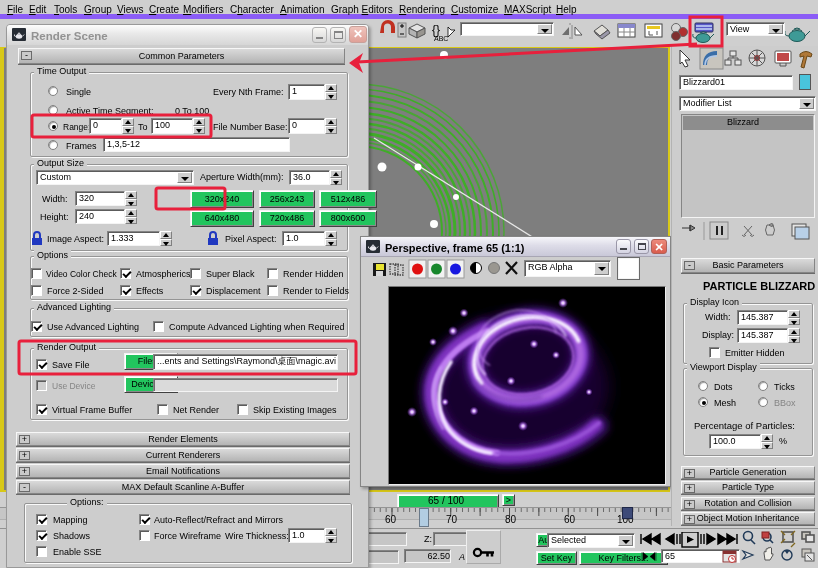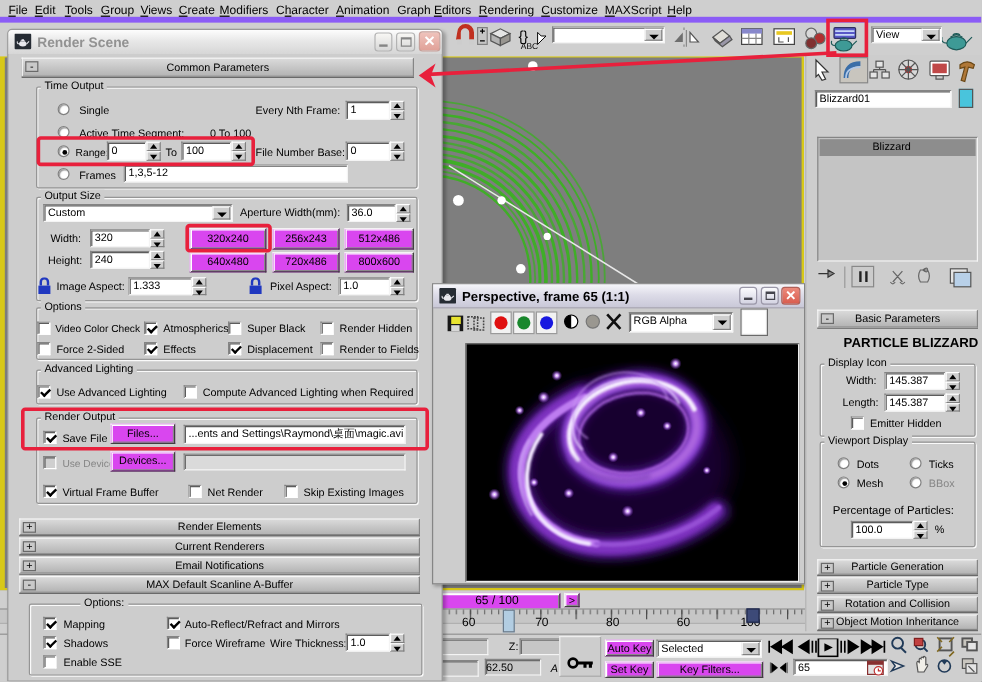--- a/index.html
+++ b/index.html
@@ -8,23 +8,23 @@
 #scr *{box-sizing:border-box;}
 #scr div,#scr span,#scr svg,#scr i{position:absolute;}
 .t{white-space:nowrap;line-height:12px;}
 
 .ef{background:#fff;border:1px solid #848484;border-right-color:#f4f4f4;border-bottom-color:#f4f4f4;
  box-shadow:inset 1px 1px 0 #5c5c5c;padding:1px 0 0 3px;font-size:9px;line-height:11px;}
 
 .gf{background:#c6c6c6;border:1px solid #848484;border-right-color:#f4f4f4;border-bottom-color:#f4f4f4;
  box-shadow:inset 1px 1px 0 #6c6c6c;}
 
-.bt{background:#d946ef;border:1px solid #404040;border-top-color:#f3f3f3;border-left-color:#f3f3f3;
+.bt{background:#22c55e;border:1px solid #404040;border-top-color:#f3f3f3;border-left-color:#f3f3f3;
  box-shadow:inset 1px 1px 0 #fff, inset -1px -1px 0 #8a8a8a;
- text-align:center;font-size:9px;white-space:nowrap;}
+ text-align:center;font-size:9px;white-space:nowrap;margin-left:32px;}
 
 .sp{width:12px;}
 .sp i{position:absolute;left:0;width:12px;height:50%;background:#cecece;border:1px solid #808080;
  border-top-color:#fff;border-left-color:#fff;}
 .sp i.u{top:0;} .sp i.d{bottom:0;height:50%;}
 .sp i:after{content:"";position:absolute;left:2px;border:3px solid transparent;}
 .sp i.u:after{top:1px;border-bottom:4px solid #000;border-top:none;}
 .sp i.d:after{top:2px;border-top:4px solid #000;border-bottom:none;}
 
 .cb{width:11px;height:11px;background:#fff;border:1px solid #848484;border-right-color:#fff;border-bottom-color:#fff;
@@ -166,20 +166,21 @@
   <circle cx="85" cy="12" r="8" fill="#d8d8d8" stroke="#555"></circle>
   <circle cx="85" cy="12" r="3" fill="#b03030"></circle>
   <path d="M85 4 v16 M77 12 h16 M79.5 6.5 l11 11 M90.5 6.5 l-11 11" stroke="#555" stroke-width="1"></path>
   <rect x="103" y="5" width="16" height="12" rx="1" fill="#fff" stroke="#555"></rect>
   <rect x="105" y="7" width="12" height="8" fill="#c04848"></rect>
   <path d="M108 17 v3 h6 v-3" stroke="#555" fill="none"></path>
   <path d="M128 8 q6 -5 12 0 l-1 3 -4 -1 -3 12 -3 -1 3 -11 -4 1z" fill="#b07838" stroke="#6a4818"></path>
  </svg>
  <div class="ef" style="left:7px;top:29px;width:114px;height:15px">Blizzard01</div>
  <div style="left:127px;top:28px;width:12px;height:16px;background:#49c4dc;border:1px solid #555;"></div>
+ <div class="co" style="left:7px;top:50px;width:137px;height:15px">Modifier List<u></u></div>
  <div style="left:9px;top:68px;width:134px;height:104px;background:#c4c4c4;border:1px solid #858585;border-right-color:#f4f4f4;border-bottom-color:#f4f4f4;">
   <div style="left:1px;top:1px;width:130px;height:14px;background:#8d8d8d;"></div>
   <span class="lbl" style="left:45px;top:2px;">Blizzard</span>
  </div>
 
  <svg width="147" height="22" style="left:0;top:174px">
   <path d="M10 8 h8 M18 5 v6 M18 5 l5 3 -5 3z" stroke="#333" fill="#888"></path>
   <line x1="32" y1="2" x2="32" y2="20" stroke="#999"></line>
   <rect x="38" y="2" width="18" height="17" fill="#cbcbcb" stroke="#888"></rect>
   <path d="M45 6 v9 M50 6 v9" stroke="#222" stroke-width="2"></path>
@@ -192,21 +193,21 @@
  <div class="ro" style="left:9px;top:212px;width:134px;"><b>-</b>Basic Parameters</div>
  <span class="lbl" style="left:31px;top:235px;font-size:11px;font-weight:bold;">PARTICLE BLIZZARD</span>
  <div class="gb" style="left:11px;top:257px;width:130px;height:61px;"></div>
  <span class="gl" style="left:15px;top:251px;">Display Icon</span>
  <span class="lbl" style="left:33px;top:266px">Width:</span>
  <div class="ef" style="left:65px;top:264px;width:51px;height:15px">145.387</div>
       <div class="sp" style="left:116px;top:264px;height:15px">
         <i class="u"></i>
         <i class="d"></i>
       </div>
- <span class="lbl" style="left:30px;top:284px">Length:</span>
+ <span class="lbl" style="left:30px;top:284px">Display:</span>
  <div class="ef" style="left:65px;top:282px;width:51px;height:15px">145.387</div>
       <div class="sp" style="left:116px;top:282px;height:15px">
         <i class="u"></i>
         <i class="d"></i>
       </div>
  <i class="cb" style="left:37px;top:301px"></i>
       <span class="lbl" style="left:53px;top:302px">Emitter Hidden</span>
  <div class="gb" style="left:11px;top:322px;width:130px;height:88px;"></div>
  <span class="gl" style="left:15px;top:316px;">Viewport Display</span>
  <i class="rd" style="left:26px;top:335px"></i>
@@ -265,21 +266,21 @@
  <div style="left:466px;top:38px;width:35px;height:34px;background:#cdcdcd;border:1px solid #aaa;border-top-color:#eee;border-left-color:#eee;"></div>
  <svg width="30" height="14" style="left:471px;top:55px">
         <circle cx="6.5" cy="5.5" r="3.6" fill="none" stroke="#000" stroke-width="2.2"></circle>
         <path d="M10 5.5 h13 M16.5 5.5 v4 M21 5.5 v4" stroke="#000" stroke-width="2.6"></path>
       </svg>
  <div class="bt" style="left:504px;top:41px;width:41px;height:14px;line-height:12px;font-size:9px">Auto Key</div>
  <div class="co" style="left:547px;top:41px;width:88px;height:15px">Selected<u></u></div>
  <div class="bt" style="left:504px;top:59px;width:41px;height:14px;line-height:12px;font-size:9px">Set Key</div>
  <div class="bt" style="left:547px;top:59px;width:89px;height:14px;line-height:12px;font-size:9px">Key Filters...</div>
  <div class="gf" style="left:352px;top:58px;width:47px;height:14px"></div>
- <div class="gf" style="left:404px;top:57px;width:47px;height:14px;text-align:left;font-size:9px;line-height:13px">62.50</div>
+ <div class="gf" style="left:404px;top:57px;width:47px;height:14px;text-align:right;font-size:9px;line-height:13px">62.50</div>
 
  <svg width="110" height="16" style="left:638px;top:40px">
   <path d="M3 2 v10 M13 2 l-8 5 8 5z M22 2 l-8 5 8 5z" fill="#000" stroke="#000" stroke-width="1.4"></path>
   <path d="M36 2 l-8 5 8 5z M39 2 v10 M42 2 v10" fill="#000" stroke="#000" stroke-width="1.4"></path>
   <rect x="44" y="0" width="16" height="15" fill="none" stroke="#000" stroke-width="1.4"></rect>
   <path d="M49 4 l7 3.5 -7 3.5z" fill="#000"></path>
   <path d="M69 2 l8 5 -8 5z M66 2 v10 M63 2 v10" fill="#000" stroke="#000" stroke-width="1.4"></path>
   <path d="M80 2 l8 5 -8 5z M89 2 l8 5 -8 5z M99 2 v10" fill="#000" stroke="#000" stroke-width="1.4"></path>
  </svg>
  <svg width="20" height="14" style="left:640px;top:58px">

